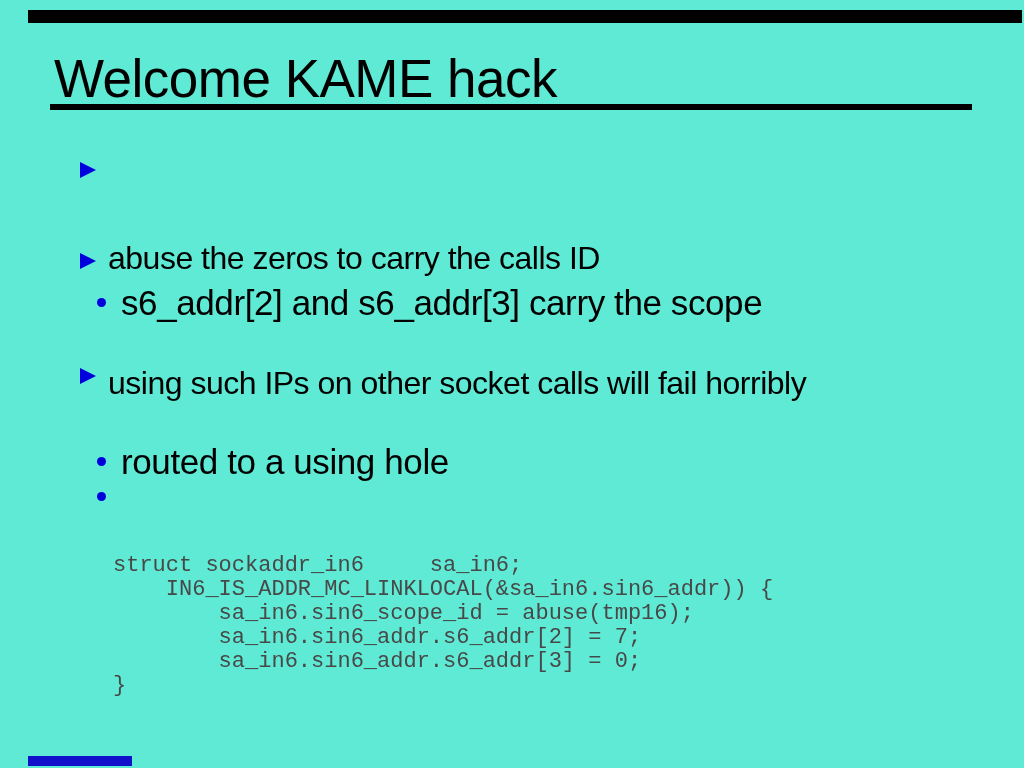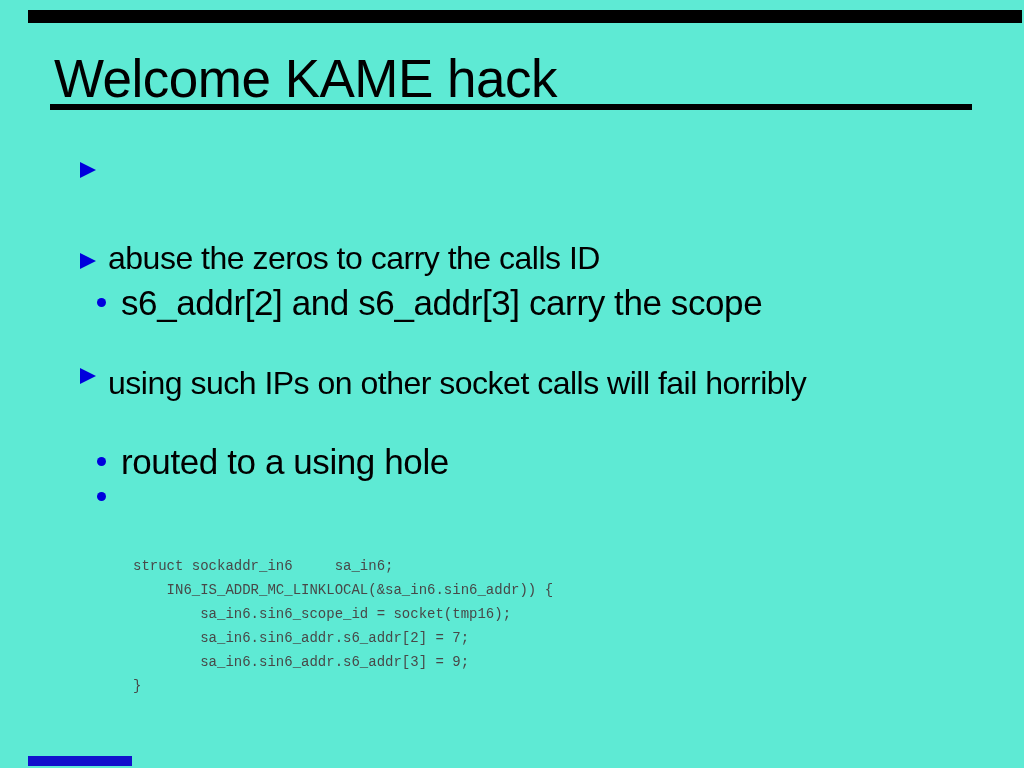--- a/index.html
+++ b/index.html
@@ -75,25 +75,24 @@
     width: 9px; height: 9px;
     border-radius: 50%;
     background: #0000dd;
   }
   .code-block {
     position: absolute;
     left: 113px; top: 554px;
   }
   .code-line {
     font-family: "Liberation Mono", monospace;
-    font-size: 14px;
+    font-size: 22px;
     line-height: 24px;
     color: #484848;
     white-space: pre;
-    margin-left: 20px;
   }
 </style>
 </head>
 <body>
 
 <div class="slide">
 
   <div class="top-bar"></div>
 
   <h1 class="slide-title">Welcome KAME hack</h1>
@@ -111,21 +110,21 @@
   <div class="bullet-text" style="top:360px; max-width:740px;">using such IPs on other socket calls will fail horribly</div>
 
   <span class="dot" style="top:457px"></span>
   <div class="sub-text" style="top:444px">routed to a using hole</div>
 
   <span class="dot" style="top:492px"></span>
 
   <div class="code-block">
     <div class="code-line">struct sockaddr_in6     sa_in6;</div>
     <div class="code-line">    IN6_IS_ADDR_MC_LINKLOCAL(&amp;sa_in6.sin6_addr)) {</div>
-    <div class="code-line">        sa_in6.sin6_scope_id = socket(tmp16);</div>
+    <div class="code-line">        sa_in6.sin6_scope_id = abuse(tmp16);</div>
     <div class="code-line">        sa_in6.sin6_addr.s6_addr[2] = 7;</div>
-    <div class="code-line">        sa_in6.sin6_addr.s6_addr[3] = 9;</div>
+    <div class="code-line">        sa_in6.sin6_addr.s6_addr[3] = 0;</div>
     <div class="code-line">}</div>
   </div>
 
   <div class="bottom-bar"></div>
 
 </div>
 
 </body></html>

